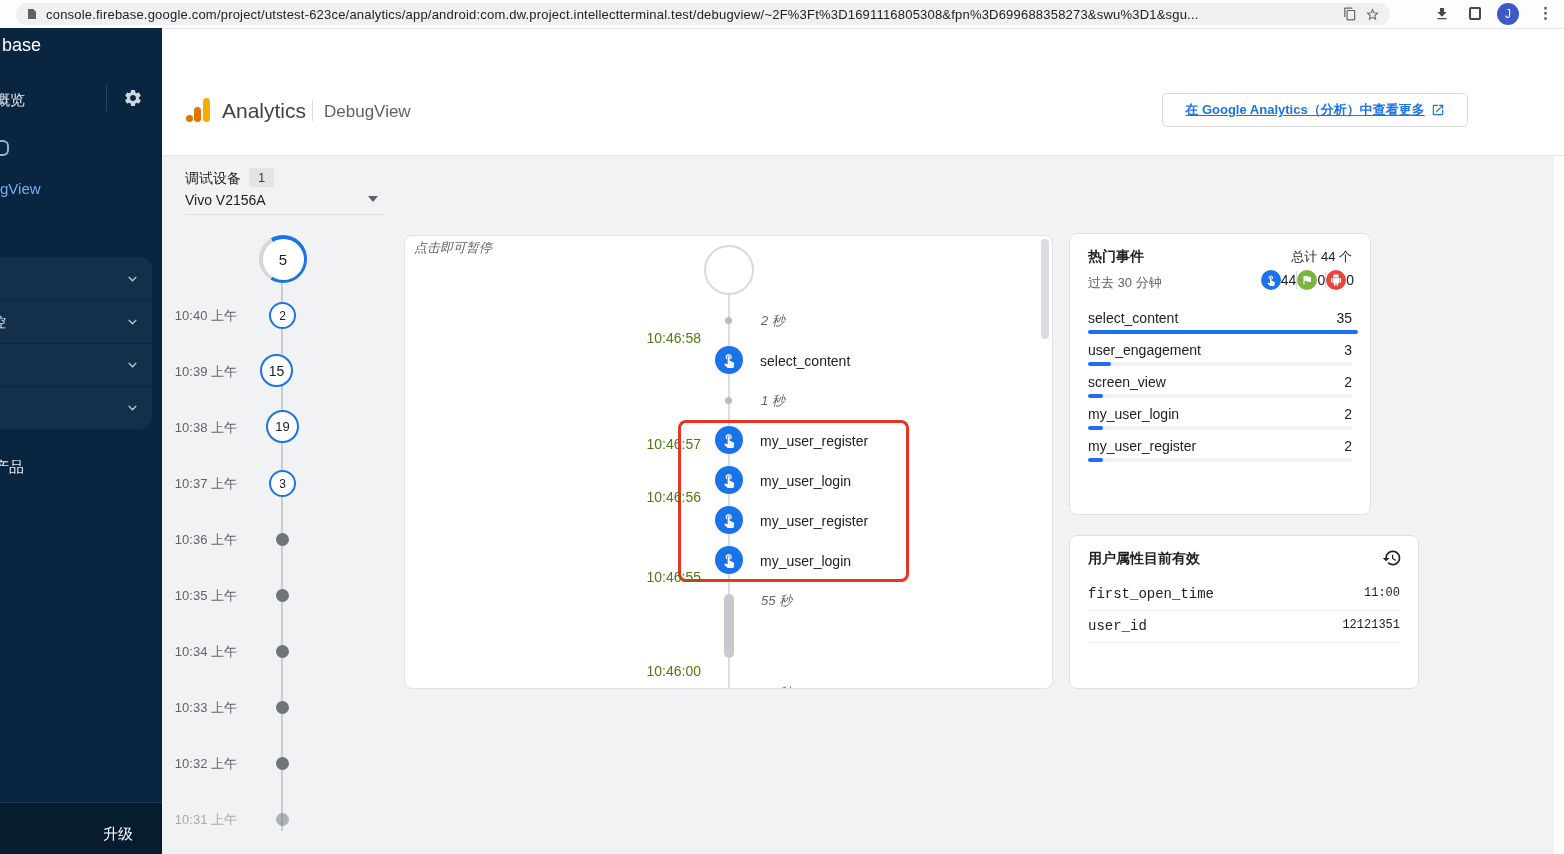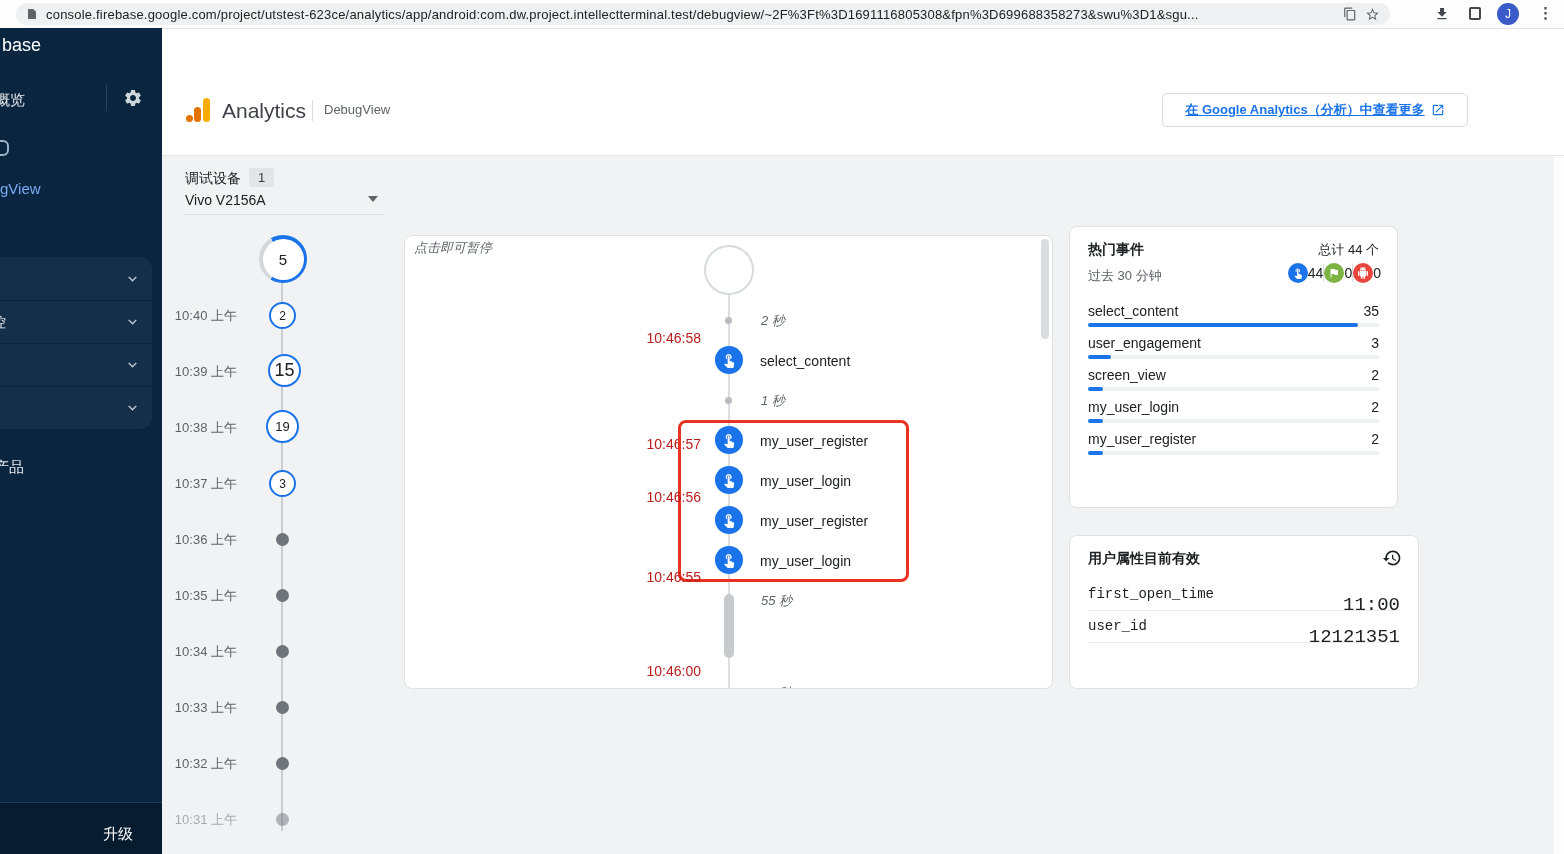--- a/index.html
+++ b/index.html
@@ -17,31 +17,31 @@
   #sidebar{left:0;top:28px;width:162px;height:826px;background:#0a2540;color:#e8eaed;}
   .navrowbg{background:#142f49;}
   
   #contentbg{left:162px;top:156px;width:1402px;height:698px;background:#f0f2f4;}
   .card{background:#fff;border:1px solid #dfe1e5;border-radius:8px;box-sizing:border-box;}
   .tl-label{width:90px;text-align:right;font-size:13px;color:#5f6368;}
   .tl-circle{background:#fff;border:2px solid #1a73e8;border-radius:50%;display:flex;align-items:center;justify-content:center;color:#202124;box-sizing:border-box;}
   .tl-dot{width:13px;height:13px;border-radius:50%;background:#6e747a;}
   .evicon{width:28px;height:28px;border-radius:50%;background:#1a73e8;display:flex;align-items:center;justify-content:center;}
   .gap-label{font-size:13px;font-style:italic;color:#5f6368;}
-  .ts-label{width:100px;text-align:right;font-size:14px;color:#b91c1c;}
+  .ts-label{width:100px;text-align:right;font-size:14px;color:#4d7c0f;}
   .ev-label{font-size:14px;color:#202124;}
   .cicon{width:20px;height:20px;border-radius:50%;display:flex;align-items:center;justify-content:center;}
   .te-row{position:absolute;left:18px;right:18px;height:32px;}
   .te-name{position:absolute;left:0;top:6px;font-size:14px;color:#202124;}
   .te-count{position:absolute;right:0;top:6px;font-size:14px;color:#202124;}
   .te-track{position:absolute;left:0;right:0;bottom:2px;height:4px;background:#f0f1f2;border-radius:2px;}
   .te-fill{position:absolute;left:0;top:0;height:4px;background:#1a73e8;border-radius:2px;}
   .up-row{position:absolute;left:18px;right:18px;height:32px;border-bottom:1px solid #ececed;font-family:Liberation Mono, monospace;}
   .up-name{position:absolute;left:0;top:8px;font-size:14px;color:#202124;}
-  .up-value{position:absolute;right:0;top:16px;font-size:19px;color:#202124;}
+  .up-value{position:absolute;right:0;top:8px;font-size:12px;color:#202124;}
   .caret{width:0;height:0;border-left:5px solid transparent;border-right:5px solid transparent;border-top:6px solid #5f6368;}
 </style>
 </head>
 <body>
 
 <div id="stage">
 
   <div class="abs" id="browserbar">
     <div class="abs" id="urlpill">
       <svg width="12" height="12" viewBox="0 0 24 24" fill="#5f6368">
@@ -102,21 +102,21 @@
     </div>
   </div>
 
   <div class="abs" style="left:186px;top:97px;width:26px;height:26px;">
     <div class="abs" style="left:17px;top:1px;width:7px;height:24px;border-radius:3.5px;background:#f9ab00;"></div>
     <div class="abs" style="left:8px;top:10px;width:7px;height:15px;border-radius:3.5px;background:#e37400;"></div>
     <div class="abs" style="left:0;top:18px;width:7px;height:7px;border-radius:50%;background:#e37400;"></div>
   </div>
   <span class="abs" style="left:222px;top:99px;font-size:21px;color:#3f4349;">Analytics</span>
   <div class="abs" style="left:312px;top:100px;width:1px;height:21px;background:#dadce0;"></div>
-  <span class="abs" style="left:324px;top:102px;font-size:13px;color:#5f6368;">DebugView</span>
+  <span class="abs" style="left:324px;top:102px;font-size:17px;color:#5f6368;">DebugView</span>
 
   <div class="abs flex" style="left:1162px;top:93px;width:304px;height:32px;border:1px solid #d8dade;border-radius:5px;background:#fff;justify-content:center;gap:6px;">
     <span style="font-size:13px;color:#1a73e8;text-decoration:underline;font-weight:bold;">在 Google Analytics（分析）中查看更多</span>
     <svg width="14" height="14" viewBox="0 0 24 24" fill="#1a73e8">
         <path d="M19 19H5V5h7V3H5c-1.11 0-2 .9-2 2v14c0 1.1.89 2 2 2h14c1.1 0 2-.9 2-2v-7h-2v7zM14 3v2h3.59l-9.83 9.83 1.41 1.41L19 6.41V10h2V3h-7z"></path>
       </svg>
   </div>
 
   <div class="abs" style="left:162px;top:155px;width:1402px;height:1px;background:#e3e5e7;"></div>
   <div class="abs" id="contentbg"></div>
@@ -130,21 +130,21 @@
 
   <div class="abs" style="left:281px;top:283px;width:2px;height:548px;background:#c9ccd0;"></div>
 
   <div class="abs" style="left:259px;top:235px;width:48px;height:48px;border-radius:50%;background:conic-gradient(from -30deg,#1a73e8 0 67%,#d5d8db 67% 100%);">
     <div class="abs flex" style="left:3.5px;top:3.5px;width:41px;height:41px;border-radius:50%;background:#fff;justify-content:center;font-size:15px;color:#202124;">5</div>
   </div>
 
   <span class="abs tl-label" style="left:147px;top:307px;">10:40 上午</span>
   <div class="abs tl-circle" style="left:269px;top:302px;width:27px;height:27px;font-size:12px;">2</div>
   <span class="abs tl-label" style="left:147px;top:363px;">10:39 上午</span>
-  <div class="abs tl-circle" style="left:268px;top:354px;width:33px;height:33px;font-size:18px;">15</div>
+  <div class="abs tl-circle" style="left:260px;top:354px;width:33px;height:33px;font-size:14px;">15</div>
   <span class="abs tl-label" style="left:147px;top:419px;">10:38 上午</span>
   <div class="abs tl-circle" style="left:266px;top:410px;width:33px;height:33px;font-size:13px;">19</div>
   <span class="abs tl-label" style="left:147px;top:475px;">10:37 上午</span>
   <div class="abs tl-circle" style="left:269px;top:470px;width:27px;height:27px;font-size:12px;">3</div>
   <span class="abs tl-label" style="left:147px;top:531px;">10:36 上午</span>
   <div class="abs tl-dot" style="left:276px;top:533px;"></div>
   <span class="abs tl-label" style="left:147px;top:587px;">10:35 上午</span>
   <div class="abs tl-dot" style="left:276px;top:589px;"></div>
   <span class="abs tl-label" style="left:147px;top:643px;">10:34 上午</span>
   <div class="abs tl-dot" style="left:276px;top:645px;"></div>
@@ -208,21 +208,21 @@
     <span class="abs ts-label" style="left:196px;top:333px;">10:46:55</span>
 
     <div class="abs" style="left:319px;top:358px;width:10px;height:64px;border-radius:6px;background:#c7cacd;"></div>
     <span class="abs gap-label" style="left:356px;top:356px;">55 秒</span>
     <span class="abs ts-label" style="left:196px;top:427px;">10:46:00</span>
     <span class="abs gap-label" style="left:356px;top:448px;">60 秒</span>
 
     <div class="abs" style="right:3px;top:3px;width:8px;height:100px;border-radius:4px;background:#dadce0;"></div>
   </div>
 
-  <div class="abs card" style="left:1069px;top:226px;width:329px;height:282px;">
+  <div class="abs card" style="left:1069px;top:233px;width:302px;height:282px;">
     <span class="abs" style="left:18px;top:14px;font-size:14px;font-weight:bold;color:#202124;">热门事件</span>
     <span class="abs" style="right:18px;top:14px;font-size:13px;color:#202124;text-align:right;">总计 44 个</span>
     <span class="abs" style="left:18px;top:40px;font-size:13px;color:#5f6368;">过去 30 分钟</span>
 
     <div class="abs flex" style="right:16px;top:36px;gap:0;">
       <div class="cicon" style="background:#1a73e8;">
         <svg width="12" height="12" viewBox="0 0 24 24" fill="#fff">
             <path d="M9 11.24V7.5C9 6.12 10.12 5 11.5 5S14 6.12 14 7.5v3.74c1.21-.81 2-2.18 2-3.74C16 5.01 13.99 3 11.5 3S7 5.01 7 7.5c0 1.56.79 2.93 2 3.74zm9.84 4.63l-4.54-2.26c-.17-.07-.35-.11-.54-.11H13v-6c0-.83-.67-1.5-1.5-1.5S10 6.67 10 7.5v10.74l-3.43-.72c-.08-.01-.15-.03-.24-.03-.31 0-.59.13-.79.33l-.79.8 4.94 4.94c.27.27.65.44 1.06.44h6.79c.75 0 1.33-.55 1.44-1.28l.75-5.27c.01-.07.02-.14.02-.2 0-.62-.38-1.16-.91-1.38z"></path>
           </svg>
       </div>

